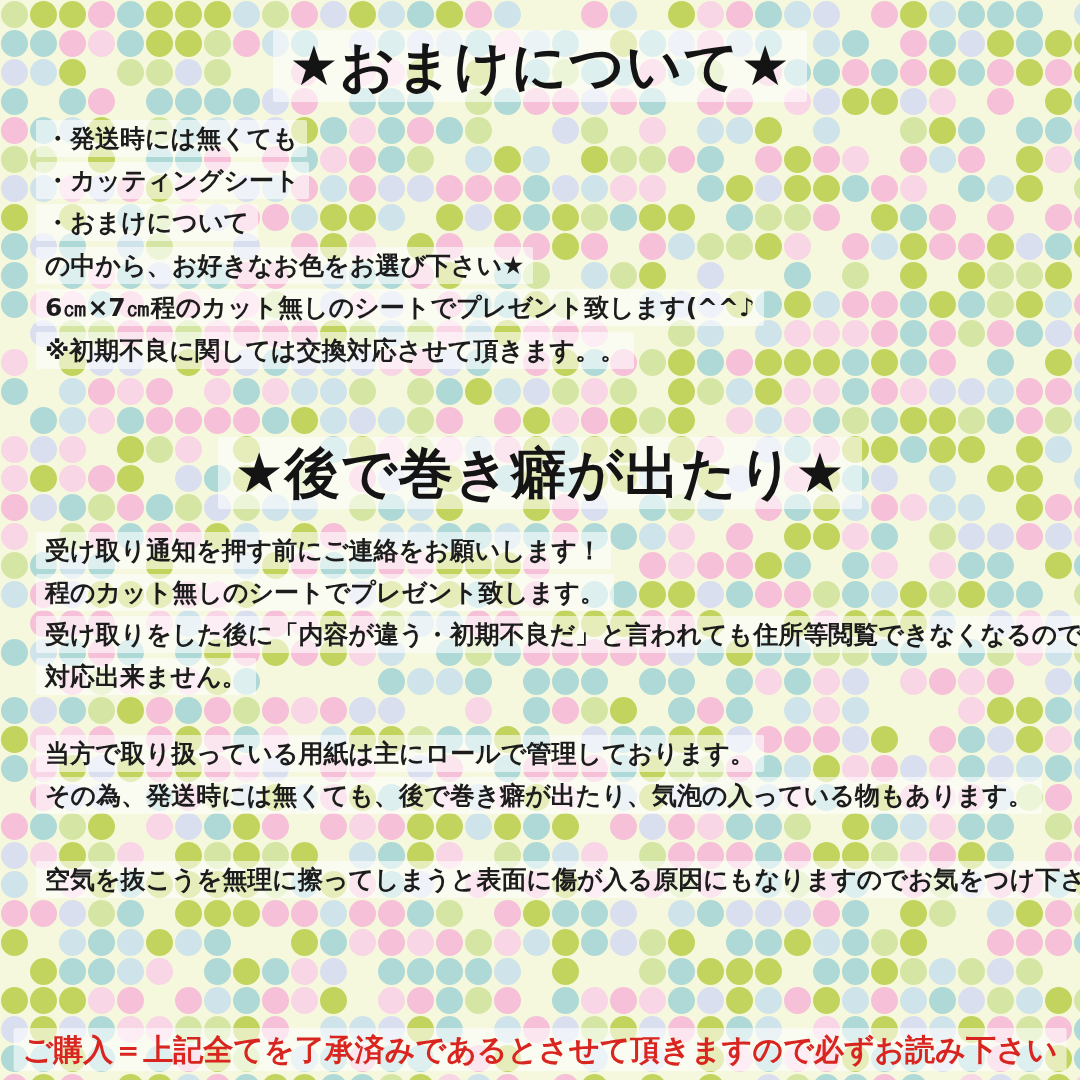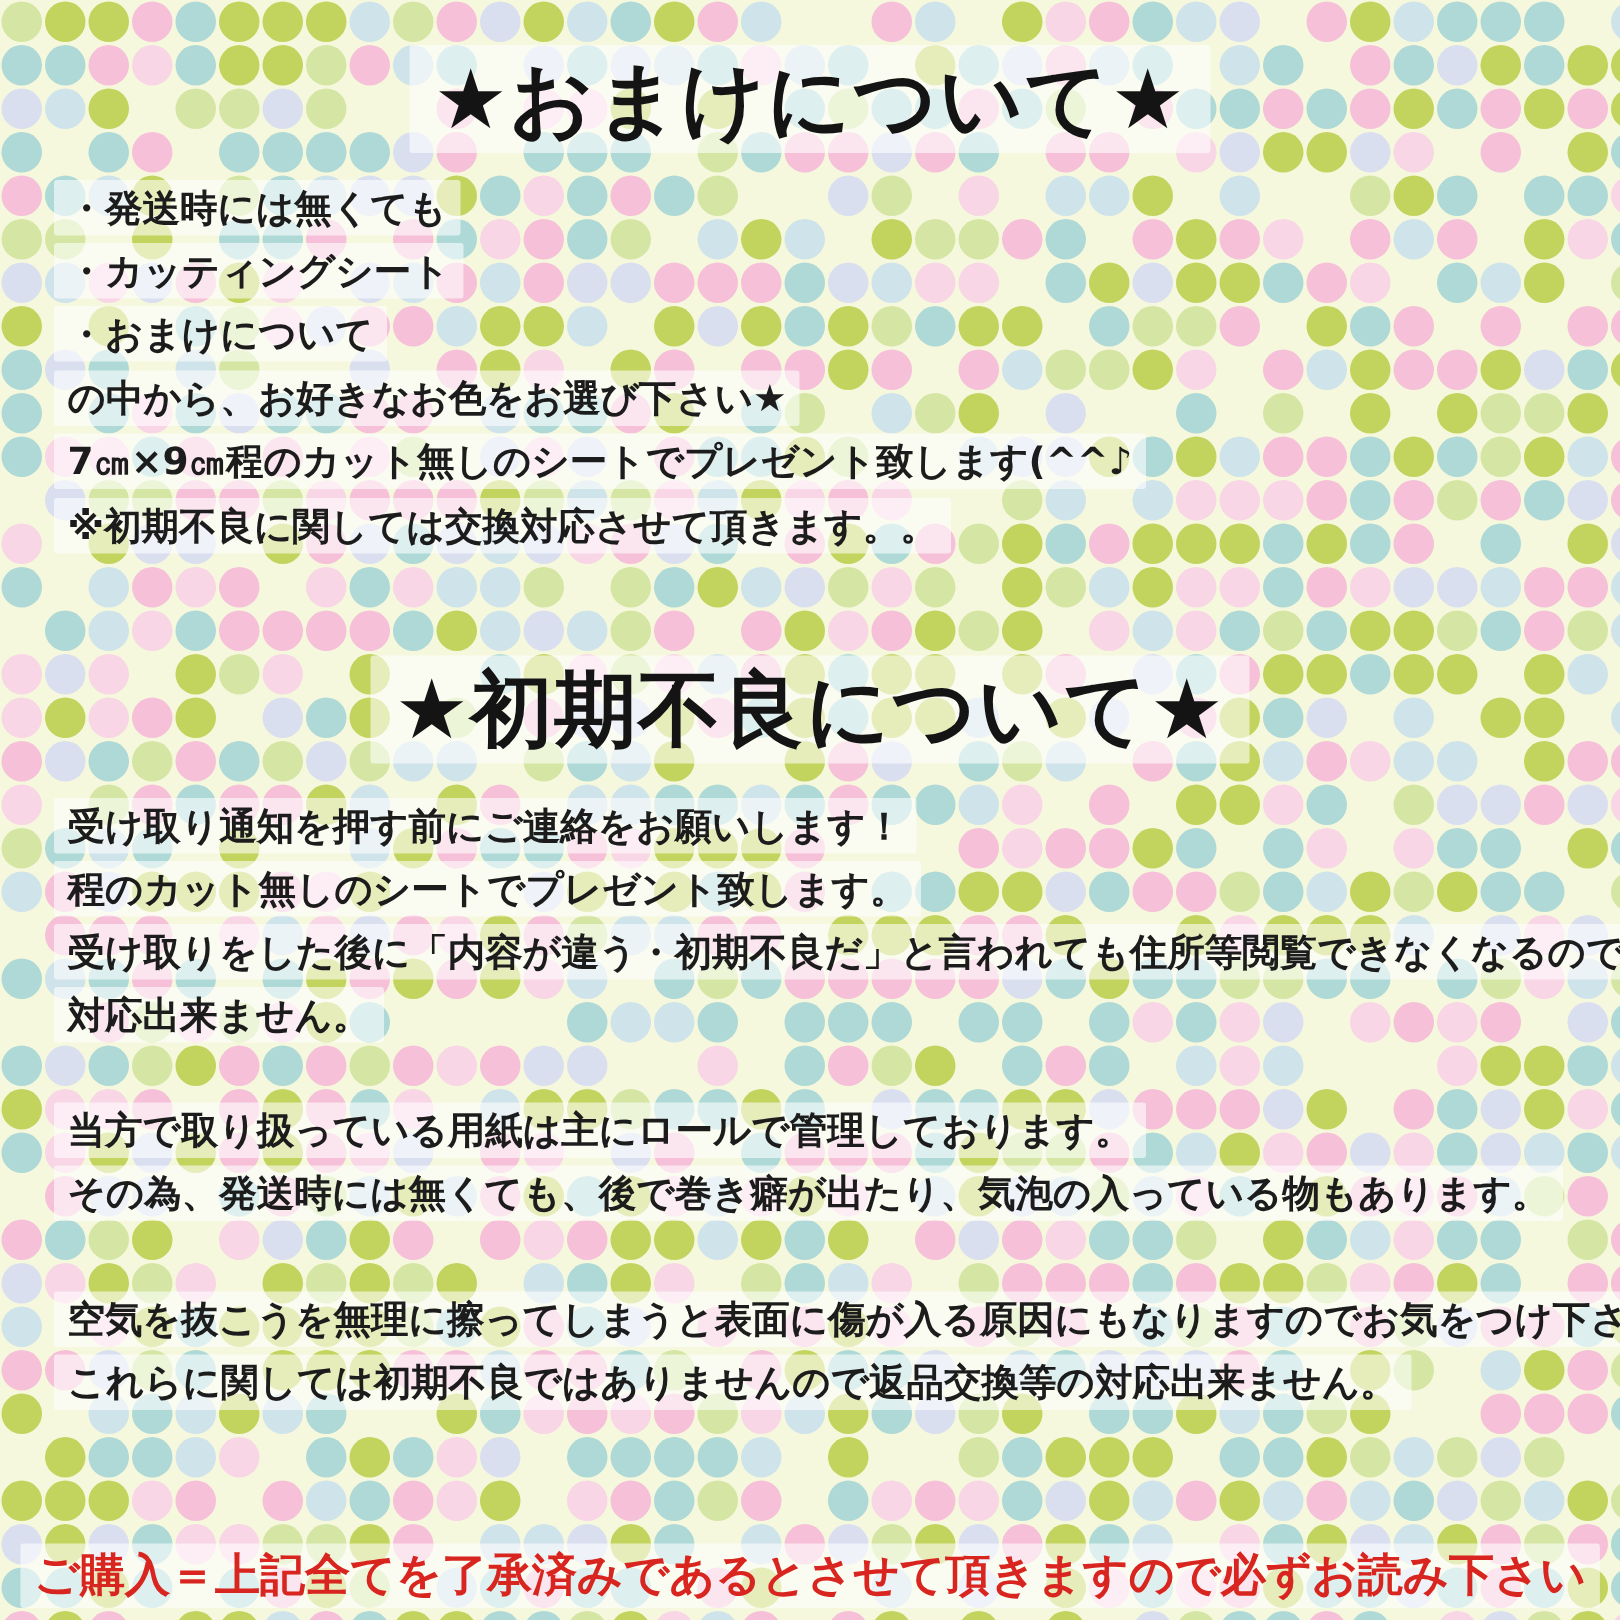--- a/index.html
+++ b/index.html
@@ -1261,28 +1261,28 @@
     <span class="hl">・カッティングシート</span>
   </div>
   <div class="line" style="top:208px">
     <span class="hl">・おまけについて</span>
   </div>
 
   <div class="line" style="top:251px">
     <span class="hl">の中から、お好きなお色をお選び下さい★</span>
   </div>
   <div class="line" style="top:293px">
-    <span class="hl">7㎝×9㎝程のカット無しのシートでプレゼント致します(^^♪</span>
+    <span class="hl">6㎝×7㎝程のカット無しのシートでプレゼント致します(^^♪</span>
   </div>
   <div class="line" style="top:336px">
     <span class="hl">※初期不良に関しては交換対応させて頂きます。。</span>
   </div>
 
   <h1 class="heading" style="top:437px">
-    <span class="hl">★初期不良について★</span>
+    <span class="hl">★後で巻き癖が出たり★</span>
   </h1>
 
   <div class="line" style="top:536px">
     <span class="hl">受け取り通知を押す前にご連絡をお願いします！</span>
   </div>
   <div class="line" style="top:578px">
     <span class="hl">程のカット無しのシートでプレゼント致します。</span>
   </div>
   <div class="line" style="top:620px">
     <span class="hl">受け取りをした後に「内容が違う・初期不良だ」と言われても住所等閲覧できなくなるので</span>
@@ -1293,21 +1293,18 @@
 
   <div class="line" style="top:739px">
     <span class="hl">当方で取り扱っている用紙は主にロールで管理しております。</span>
   </div>
   <div class="line" style="top:781px">
     <span class="hl">その為、発送時には無くても、後で巻き癖が出たり、気泡の入っている物もあります。</span>
   </div>
   <div class="line" style="top:865px">
     <span class="hl">空気を抜こうを無理に擦ってしまうと表面に傷が入る原因にもなりますのでお気をつけ下さい</span>
   </div>
-  <div class="line" style="top:907px">
-    <span class="hl">これらに関しては初期不良ではありませんので返品交換等の対応出来ません。</span>
-  </div>
 
   <div class="footer-line" style="top: 1030px; color: rgb(217, 37, 31);">
     <span class="hl">ご購入＝上記全てを了承済みであるとさせて頂きますので必ずお読み下さい</span>
   </div>
 
 </div>
 
 </body></html>

